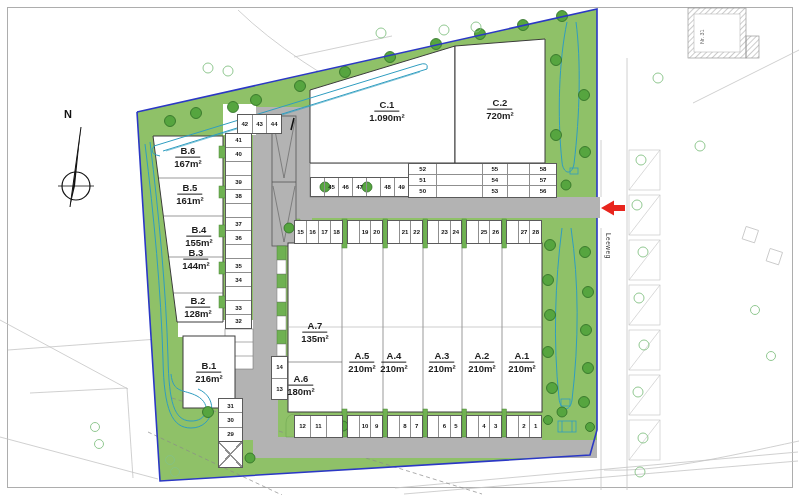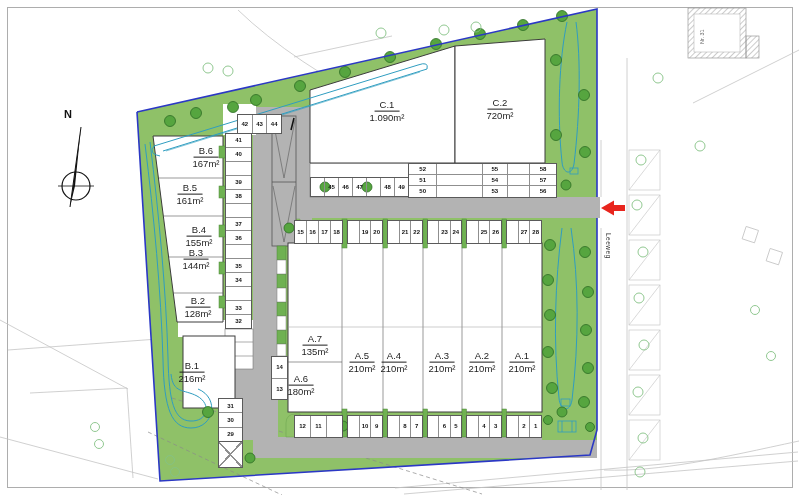--- a/index.html
+++ b/index.html
@@ -3,21 +3,21 @@
 <meta charset="utf-8">
 <style>
   html,body{margin:0;padding:0;background:#fff;}
   #plan{position:relative;width:800px;height:495px;background:#fff;overflow:hidden;
         font-family:"Liberation Sans",sans-serif;}
   #frame{position:absolute;inset:7px;border:1px solid #adadad;pointer-events:none;}
   svg{position:absolute;left:0;top:0;}
 
   
   .ulabel{position:absolute;transform:translate(-50%,-50%);text-align:center;
-          color:#1d1d1d;font-weight:normal;font-size:9.5px;line-height:1.25;white-space:nowrap;z-index:5;}
+          color:#1d1d1d;font-weight:bold;font-size:9.5px;line-height:1.25;white-space:nowrap;z-index:5;}
   .uname{display:inline-block;border-bottom:1px solid #1d1d1d;padding:0 5px;}
   .uarea{display:block;}
 
   
   .pgroup{position:absolute;display:flex;background:#fff;border:1px solid #5a5a5a;
           box-sizing:border-box;z-index:4;}
   .pgroup .pcell{flex:1;display:flex;align-items:center;justify-content:center;
           border-right:1px solid #8f8f8f;font-size:6px;font-weight:bold;color:#111;
           overflow:hidden;}
   .pgroup .pcell:last-child{border-right:none;}
@@ -283,27 +283,27 @@
     <line x1="81" y1="127" x2="70" y2="207" stroke-width="1"></line>
   </g>
 
   <polygon points="601,208 614,200.5 614,205 625,205 625,211 614,211 614,215.5" fill="#e8251d"></polygon>
 </svg>
 
 <div id="n-label">N</div>
 <div id="leeweg">Leeweg</div>
 <div id="nr31">Nr. 31</div>
 
-<div class="ulabel" style="left:206px;top:157px"><span class="uname">B.6</span><span class="uarea">167m²</span></div>
+<div class="ulabel" style="left:188px;top:157px"><span class="uname">B.6</span><span class="uarea">167m²</span></div>
 <div class="ulabel" style="left:190px;top:194px"><span class="uname">B.5</span><span class="uarea">161m²</span></div>
 <div class="ulabel" style="left:199px;top:236px"><span class="uname">B.4</span><span class="uarea">155m²</span></div>
 <div class="ulabel" style="left:196px;top:259px"><span class="uname">B.3</span><span class="uarea">144m²</span></div>
 <div class="ulabel" style="left:198px;top:307px"><span class="uname">B.2</span><span class="uarea">128m²</span></div>
-<div class="ulabel" style="left:192px;top:372px"><span class="uname">B.1</span><span class="uarea">216m²</span></div>
-<div class="ulabel" style="left:315px;top:345px"><span class="uname">A.7</span><span class="uarea">135m²</span></div>
+<div class="ulabel" style="left:209px;top:372px"><span class="uname">B.1</span><span class="uarea">216m²</span></div>
+<div class="ulabel" style="left:315px;top:332px"><span class="uname">A.7</span><span class="uarea">135m²</span></div>
 <div class="ulabel" style="left:301px;top:385px"><span class="uname">A.6</span><span class="uarea">180m²</span></div>
 <div class="ulabel" style="left:362px;top:362px"><span class="uname">A.5</span><span class="uarea">210m²</span></div>
 <div class="ulabel" style="left:394px;top:362px"><span class="uname">A.4</span><span class="uarea">210m²</span></div>
 <div class="ulabel" style="left:442px;top:362px"><span class="uname">A.3</span><span class="uarea">210m²</span></div>
 <div class="ulabel" style="left:482px;top:362px"><span class="uname">A.2</span><span class="uarea">210m²</span></div>
 <div class="ulabel" style="left:522px;top:362px"><span class="uname">A.1</span><span class="uarea">210m²</span></div>
 <div class="ulabel" style="left:387px;top:111px"><span class="uname">C.1</span><span class="uarea">1.090m²</span></div>
 <div class="ulabel" style="left:500px;top:109px"><span class="uname">C.2</span><span class="uarea">720m²</span></div>
 
 <div class="pgroup" style="left:237px;top:114px;width:45px;height:20px">

